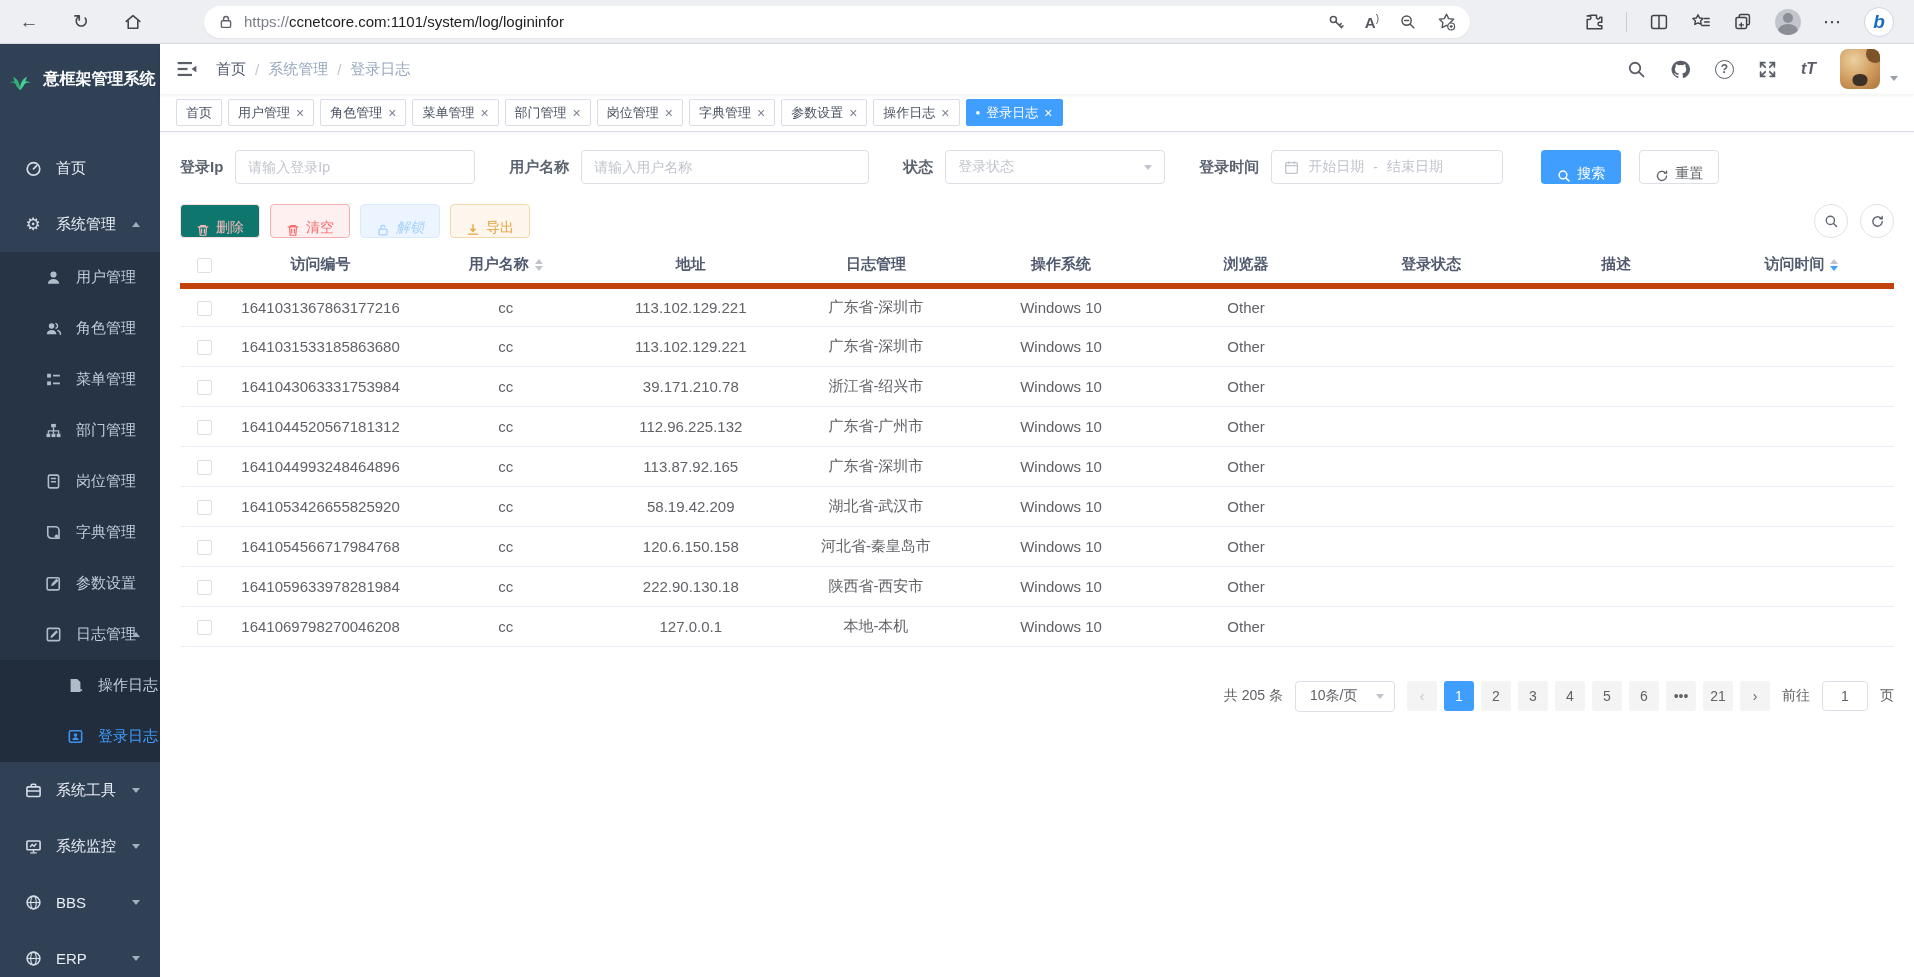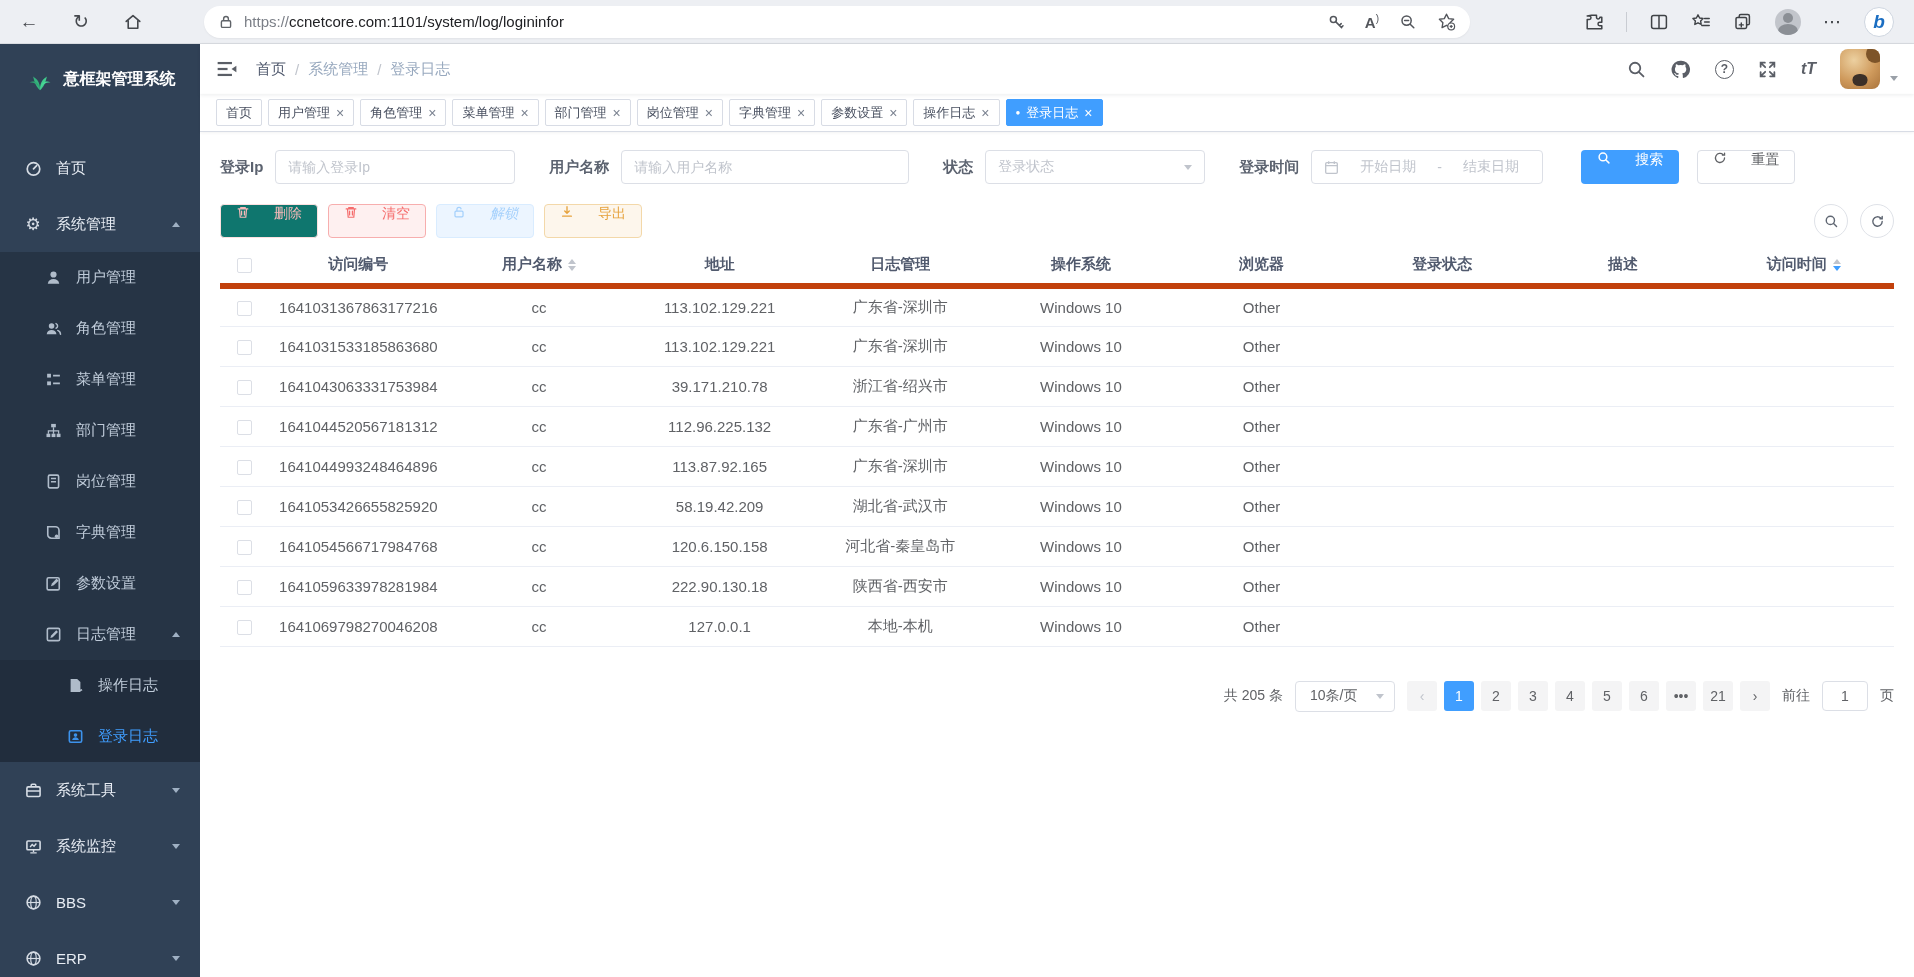--- a/index.html
+++ b/index.html
@@ -20,21 +20,21 @@
   .profile-ic { width:26px; height:26px; border-radius:50%; background:#c2c5cb; position:relative; overflow:hidden; }
   .profile-ic::before { content:""; position:absolute; top:4px; left:8px; width:10px; height:10px; border-radius:50%; background:#8b8f95; }
   .profile-ic::after { content:""; position:absolute; top:15px; left:3px; width:20px; height:14px; border-radius:50%; background:#8b8f95; }
   .bing-ic { width:30px; height:30px; border-radius:50%; background:#fff; border:1px solid #cfd6e0; color:#1b6ec2; font-weight:bold; font-style:italic; display:flex; align-items:center; justify-content:center; font-size:19px; }
   .dots { font-size:18px; letter-spacing:1px; }
   .readaloud { font-size:15px; font-weight:bold; }
   .readaloud small { font-weight:normal; font-size:10px; vertical-align:super; }
 
   
   .app { flex:1; display:flex; min-height:0; }
-  .sidebar { width:200px; background:#304156; color:#dbe3ee; flex:0 0 auto; overflow:hidden; }
+  .sidebar { width:160px; background:#304156; color:#dbe3ee; flex:0 0 auto; overflow:hidden; }
   .logo-row { height:64px; display:flex; align-items:center; justify-content:center; gap:9px; padding-top:6px; }
   .logo-title { color:#fff; font-weight:bold; font-size:16px; }
   .menu { padding-top:32px; }
   .m-item { height:56px; display:flex; align-items:center; padding-left:24px; gap:14px; font-size:15px; position:relative; cursor:pointer; color:#e8edf4; }
   .submenu-l2 { background:#263445; }
   .submenu-l2 .m-item { height:51px; padding-left:44px; color:#bfcbd9; }
   .submenu-l3 { background:#212d3d; }
   .submenu-l3 .m-item { padding-left:66px; }
   .m-item.active { color:#409eff; }
   .m-icon { width:18px; height:18px; display:flex; align-items:center; justify-content:center; opacity:.9; }
@@ -73,22 +73,22 @@
 
   .filter-row { display:flex; align-items:center; }
   .f-label { font-size:15px; font-weight:bold; color:#5c6370; margin-right:12px; white-space:nowrap; }
   .grp { display:flex; align-items:center; }
   .grp + .grp { margin-left:34px; }
   .el-input { height:34px; border:1px solid #dcdfe6; border-radius:4px; font-size:14px; color:#606266; padding:0 12px; background:#fff; outline:none; }
   .el-input::placeholder { color:#c0c4cc; }
   .sel { position:relative; display:flex; align-items:center; height:34px; border:1px solid #dcdfe6; border-radius:4px; background:#fff; padding:0 12px; cursor:pointer; }
   .sel .ph { color:#c0c4cc; font-size:14px; }
   .sel .chev { margin-left:auto; width:0; height:0; border-left:4.5px solid transparent; border-right:4.5px solid transparent; border-top:5px solid #c0c4cc; }
-  .daterange { display:flex; align-items:center; gap:21px; height:34px; border:1px solid #dcdfe6; border-radius:4px; background:#fff; padding:0 12px; color:#c0c4cc; font-size:14px; cursor:pointer; }
-  .btn { height:34px; display:inline-flex; align-items:flex-start; gap:24px; padding:0 15px; border-radius:4px; font-size:14px; cursor:pointer; border:1px solid transparent; white-space:nowrap; }
+  .daterange { display:flex; align-items:center; gap:9px; height:34px; border:1px solid #dcdfe6; border-radius:4px; background:#fff; padding:0 12px; color:#c0c4cc; font-size:14px; cursor:pointer; }
+  .btn { height:34px; display:inline-flex; align-items:flex-end; gap:6px; padding:0 15px; border-radius:4px; font-size:14px; cursor:pointer; border:1px solid transparent; white-space:nowrap; }
   .btn-primary { background:#409eff; color:#fff; margin-left:38px; }
   .btn-default { background:#fff; color:#606266; border-color:#dcdfe6; margin-left:18px; }
 
   .toolbar-row { margin-top:20px; display:flex; align-items:center; gap:10px; }
   .btn-danger-dis { background:#0f766e; color:#f8b9b9; border-color:#fce0e0; }
   .btn-danger { background:#fef0f0; color:#f56c6c; border-color:#f7aeae; }
   .btn-primary-dis { background:#ecf5ff; color:#a4d0fc; border-color:#d9ecff;font-style:italic; }
   .btn-warning { background:#fdf6ec; color:#e6a23c; border-color:#f3d8a9; }
   .round-btns { margin-left:auto; display:flex; gap:12px; }
   .round-btn { width:34px; height:34px; border-radius:50%; border:1px solid #dfe2e8; background:#fff; display:flex; align-items:center; justify-content:center; color:#5f6672; cursor:pointer; }

